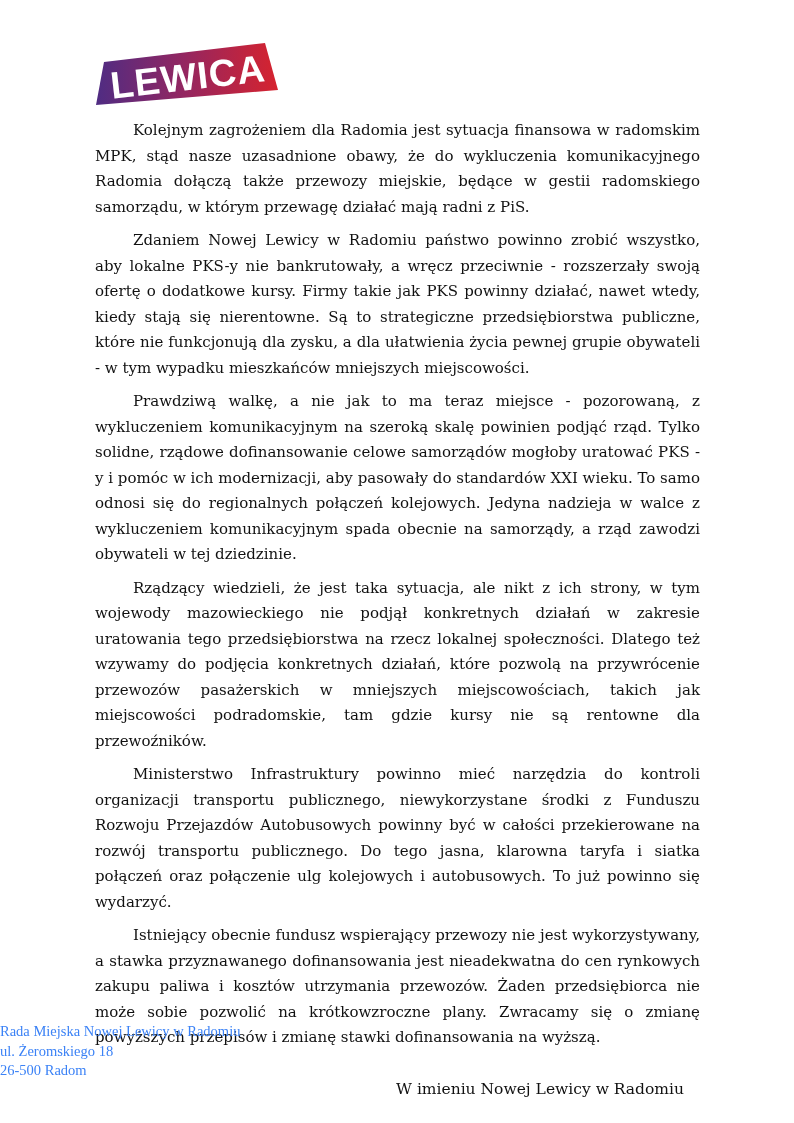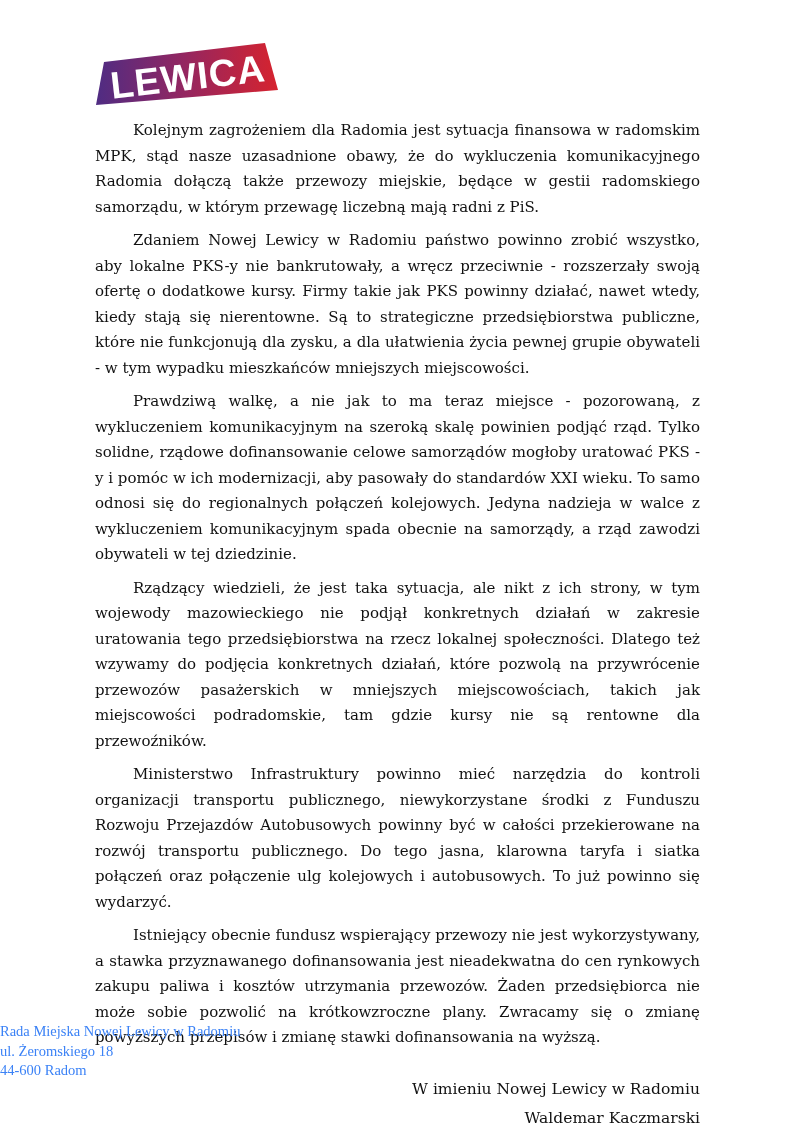--- a/index.html
+++ b/index.html
@@ -34,21 +34,21 @@
     line-height: 25.5px;
     color: #111111;
   }
   .signature {
     margin-top: 24px;
     text-align: right;
     font-size: 15.5px;
     line-height: 29px;
   }
   .signature .sig-line {
-    margin: 0;
+    margin: 16px;
   }
   .footer {
     position: absolute;
     left: 0;
     right: 0;
     top: 1022px;
     text-align: left;
     font-family: Liberation Serif, serif;
     font-size: 14.5px;
     line-height: 19.5px;
@@ -73,33 +73,33 @@
             <stop offset="1" stop-color="#d6232e"></stop>
           </linearGradient>
         </defs>
         <polygon points="13,22 174,3 187,50 5,65" fill="url(#lewicaGrad)"></polygon>
         <g transform="rotate(-6.5 97 38)">
           <text x="97" y="50" text-anchor="middle" font-family="Liberation Sans, sans-serif" font-weight="bold" font-size="38" letter-spacing="1" fill="#ffffff">LEWICA</text>
         </g>
       </svg>
     </div>
 
-    <p class="body-par">Kolejnym zagrożeniem dla Radomia jest sytuacja finansowa w radomskim MPK, stąd nasze uzasadnione obawy, że do wykluczenia komunikacyjnego Radomia dołączą także przewozy miejskie, będące w gestii radomskiego samorządu, w którym przewagę liczebną mają radni z PiS.</p>
+    <p class="body-par">Kolejnym zagrożeniem dla Radomia jest sytuacja finansowa w radomskim MPK, stąd nasze uzasadnione obawy, że do wykluczenia komunikacyjnego Radomia dołączą także przewozy miejskie, będące w gestii radomskiego samorządu, w którym przewagę działać mają radni z PiS.</p>
     <p class="body-par">Zdaniem Nowej Lewicy w Radomiu państwo powinno zrobić wszystko, aby lokalne PKS-y nie bankrutowały, a wręcz przeciwnie - rozszerzały swoją ofertę o dodatkowe kursy. Firmy takie jak PKS powinny działać, nawet wtedy, kiedy stają się nierentowne. Są to strategiczne przedsiębiorstwa publiczne, które nie funkcjonują dla zysku, a dla ułatwienia życia pewnej grupie obywateli - w tym wypadku mieszkańców mniejszych miejscowości.</p>
     <p class="body-par">Prawdziwą walkę, a nie jak to ma teraz miejsce - pozorowaną, z wykluczeniem komunikacyjnym na szeroką skalę powinien podjąć rząd. Tylko solidne, rządowe dofinansowanie celowe samorządów mogłoby uratować PKS -y i pomóc w ich modernizacji, aby pasowały do standardów XXI wieku. To samo odnosi się do regionalnych połączeń kolejowych. Jedyna nadzieja w walce z wykluczeniem komunikacyjnym spada obecnie na samorządy, a rząd zawodzi obywateli w tej dziedzinie.</p>
     <p class="body-par">Rządzący wiedzieli, że jest taka sytuacja, ale nikt z ich strony, w tym wojewody mazowieckiego nie podjął konkretnych działań w zakresie uratowania tego przedsiębiorstwa na rzecz lokalnej społeczności. Dlatego też wzywamy do podjęcia konkretnych działań, które pozwolą na przywrócenie przewozów pasażerskich w mniejszych miejscowościach, takich jak miejscowości podradomskie, tam gdzie kursy nie są rentowne dla przewoźników.</p>
     <p class="body-par">Ministerstwo Infrastruktury powinno mieć narzędzia do kontroli organizacji transportu publicznego, niewykorzystane środki z Funduszu Rozwoju Przejazdów Autobusowych powinny być w całości przekierowane na rozwój transportu publicznego. Do tego jasna, klarowna taryfa i siatka połączeń oraz połączenie ulg kolejowych i autobusowych. To już powinno się wydarzyć.</p>
     <p class="body-par">Istniejący obecnie fundusz wspierający przewozy nie jest wykorzystywany, a stawka przyznawanego dofinansowania jest nieadekwatna do cen rynkowych zakupu paliwa i kosztów utrzymania przewozów. Żaden przedsiębiorca nie może sobie pozwolić na krótkowzroczne plany. Zwracamy się o zmianę powyższych przepisów i zmianę stawki dofinansowania na wyższą.</p>
 
     <div class="signature">
       <p class="sig-line">W imieniu Nowej Lewicy w Radomiu</p>
       <p class="sig-line">Waldemar Kaczmarski</p>
 
     </div>
 
   </div>
 
   <div class="footer">
     <div>Rada Miejska Nowej Lewicy w Radomiu</div>
     <div>ul. Żeromskiego 18</div>
-    <div>44-600 Radom</div>
+    <div>26-500 Radom</div>
   </div>
 </div>
 
 </body></html>

